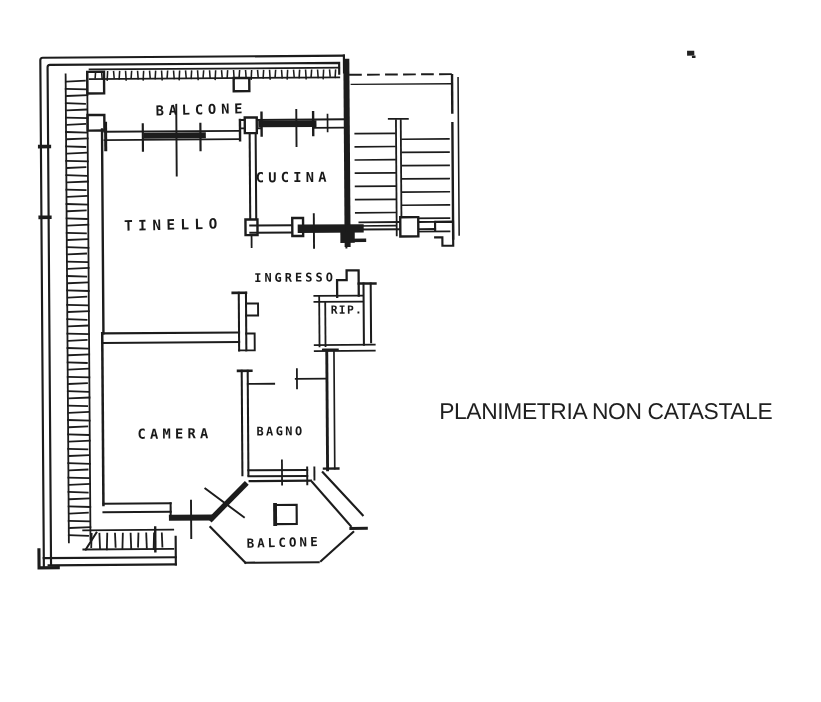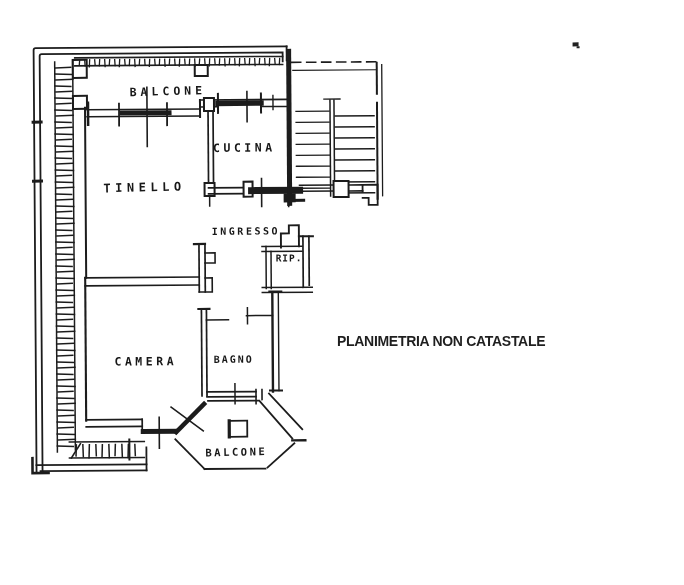--- a/index.html
+++ b/index.html
@@ -7,23 +7,23 @@
     width:684px;height:585px;background:#ffffff;position:relative;overflow:hidden;
     font-family:"Liberation Sans", sans-serif;
   }
   #plan-svg{position:absolute;left:0;top:0;}
   .ink{stroke:#1c1c1c;fill:none;stroke-linecap:square;}
   .label{
     font-family:"DejaVu Sans Mono", monospace;
     font-weight:bold;fill:#181818;
   }
   #caption{
-    position:absolute;left:337px;top:333px;width:260px;
+    position:absolute;left:366px;top:333px;width:260px;
     font-family:"Liberation Sans", sans-serif;
-    font-size:14px;font-weight:700;letter-spacing:-0.3px;color:#1f1f1f;
+    font-size:19px;font-weight:400;letter-spacing:-0.3px;color:#1f1f1f;
     white-space:nowrap;
   }
 </style>
 </head>
 <body>
 
 <svg id="plan-svg" width="684" height="585" viewBox="0 0 684 585" xmlns="http://www.w3.org/2000/svg">
   <g transform="rotate(-0.4 200 250)">
 
     <g class="ink" stroke-width="1.8">

